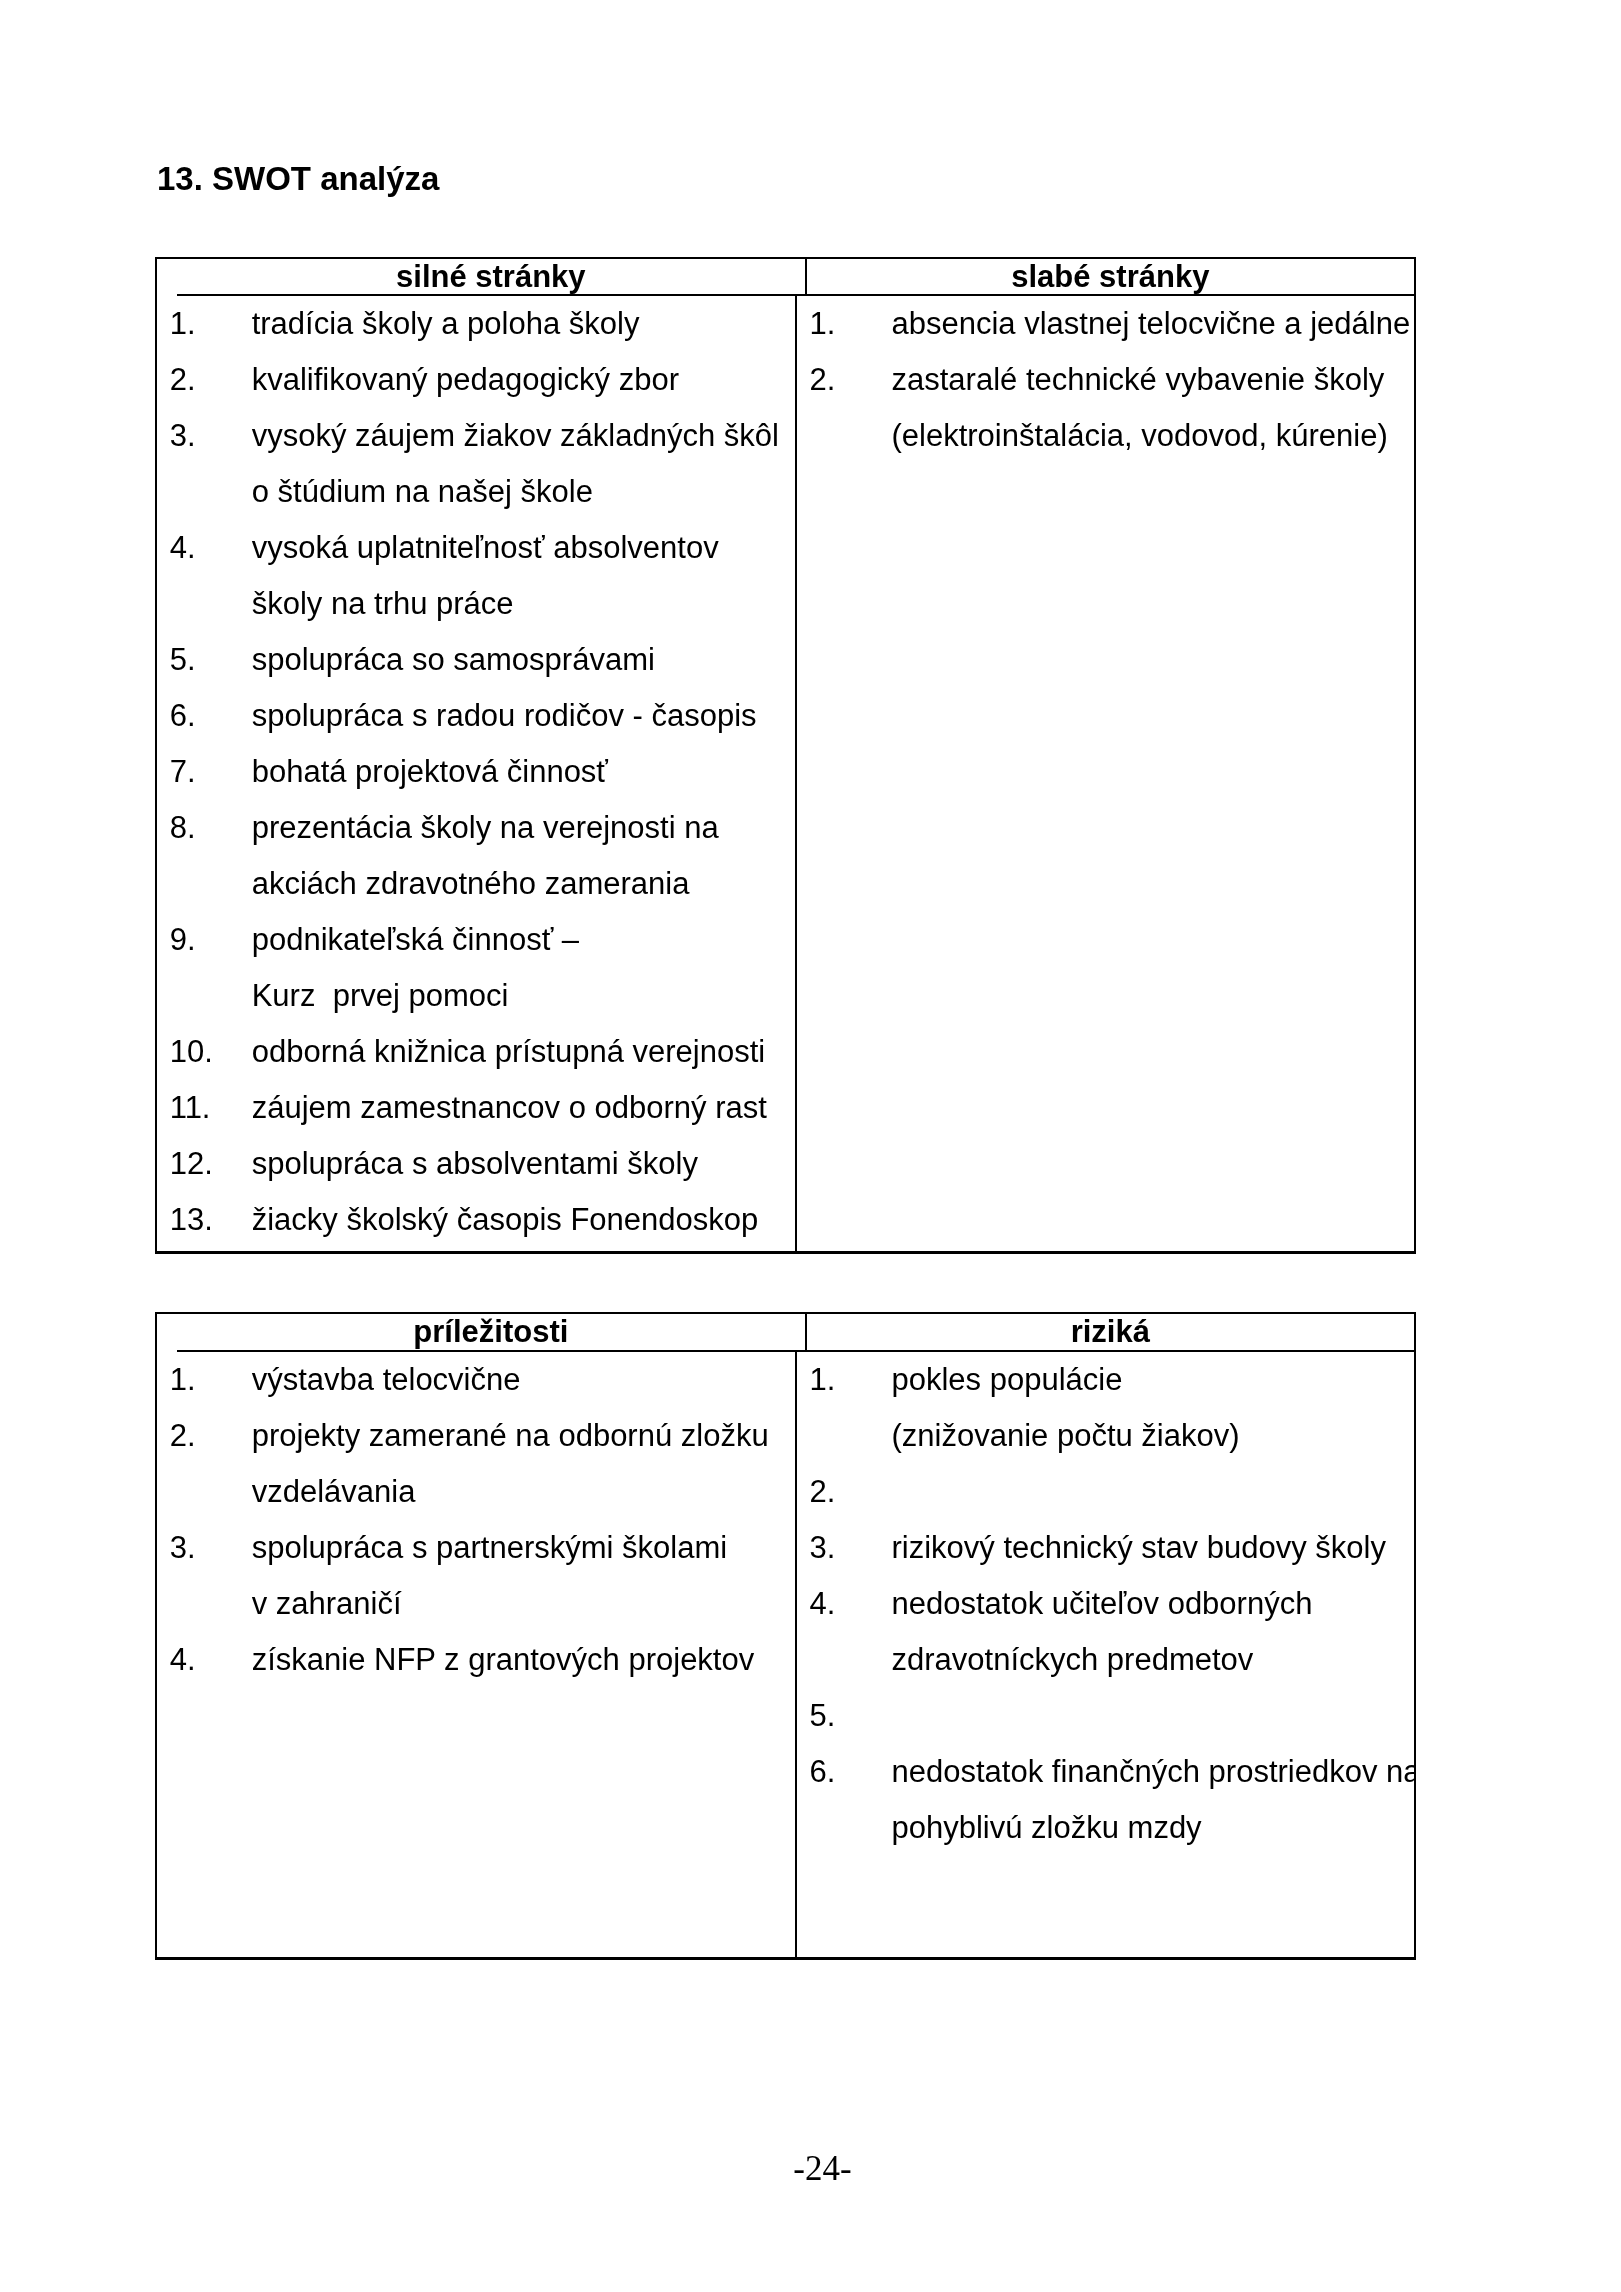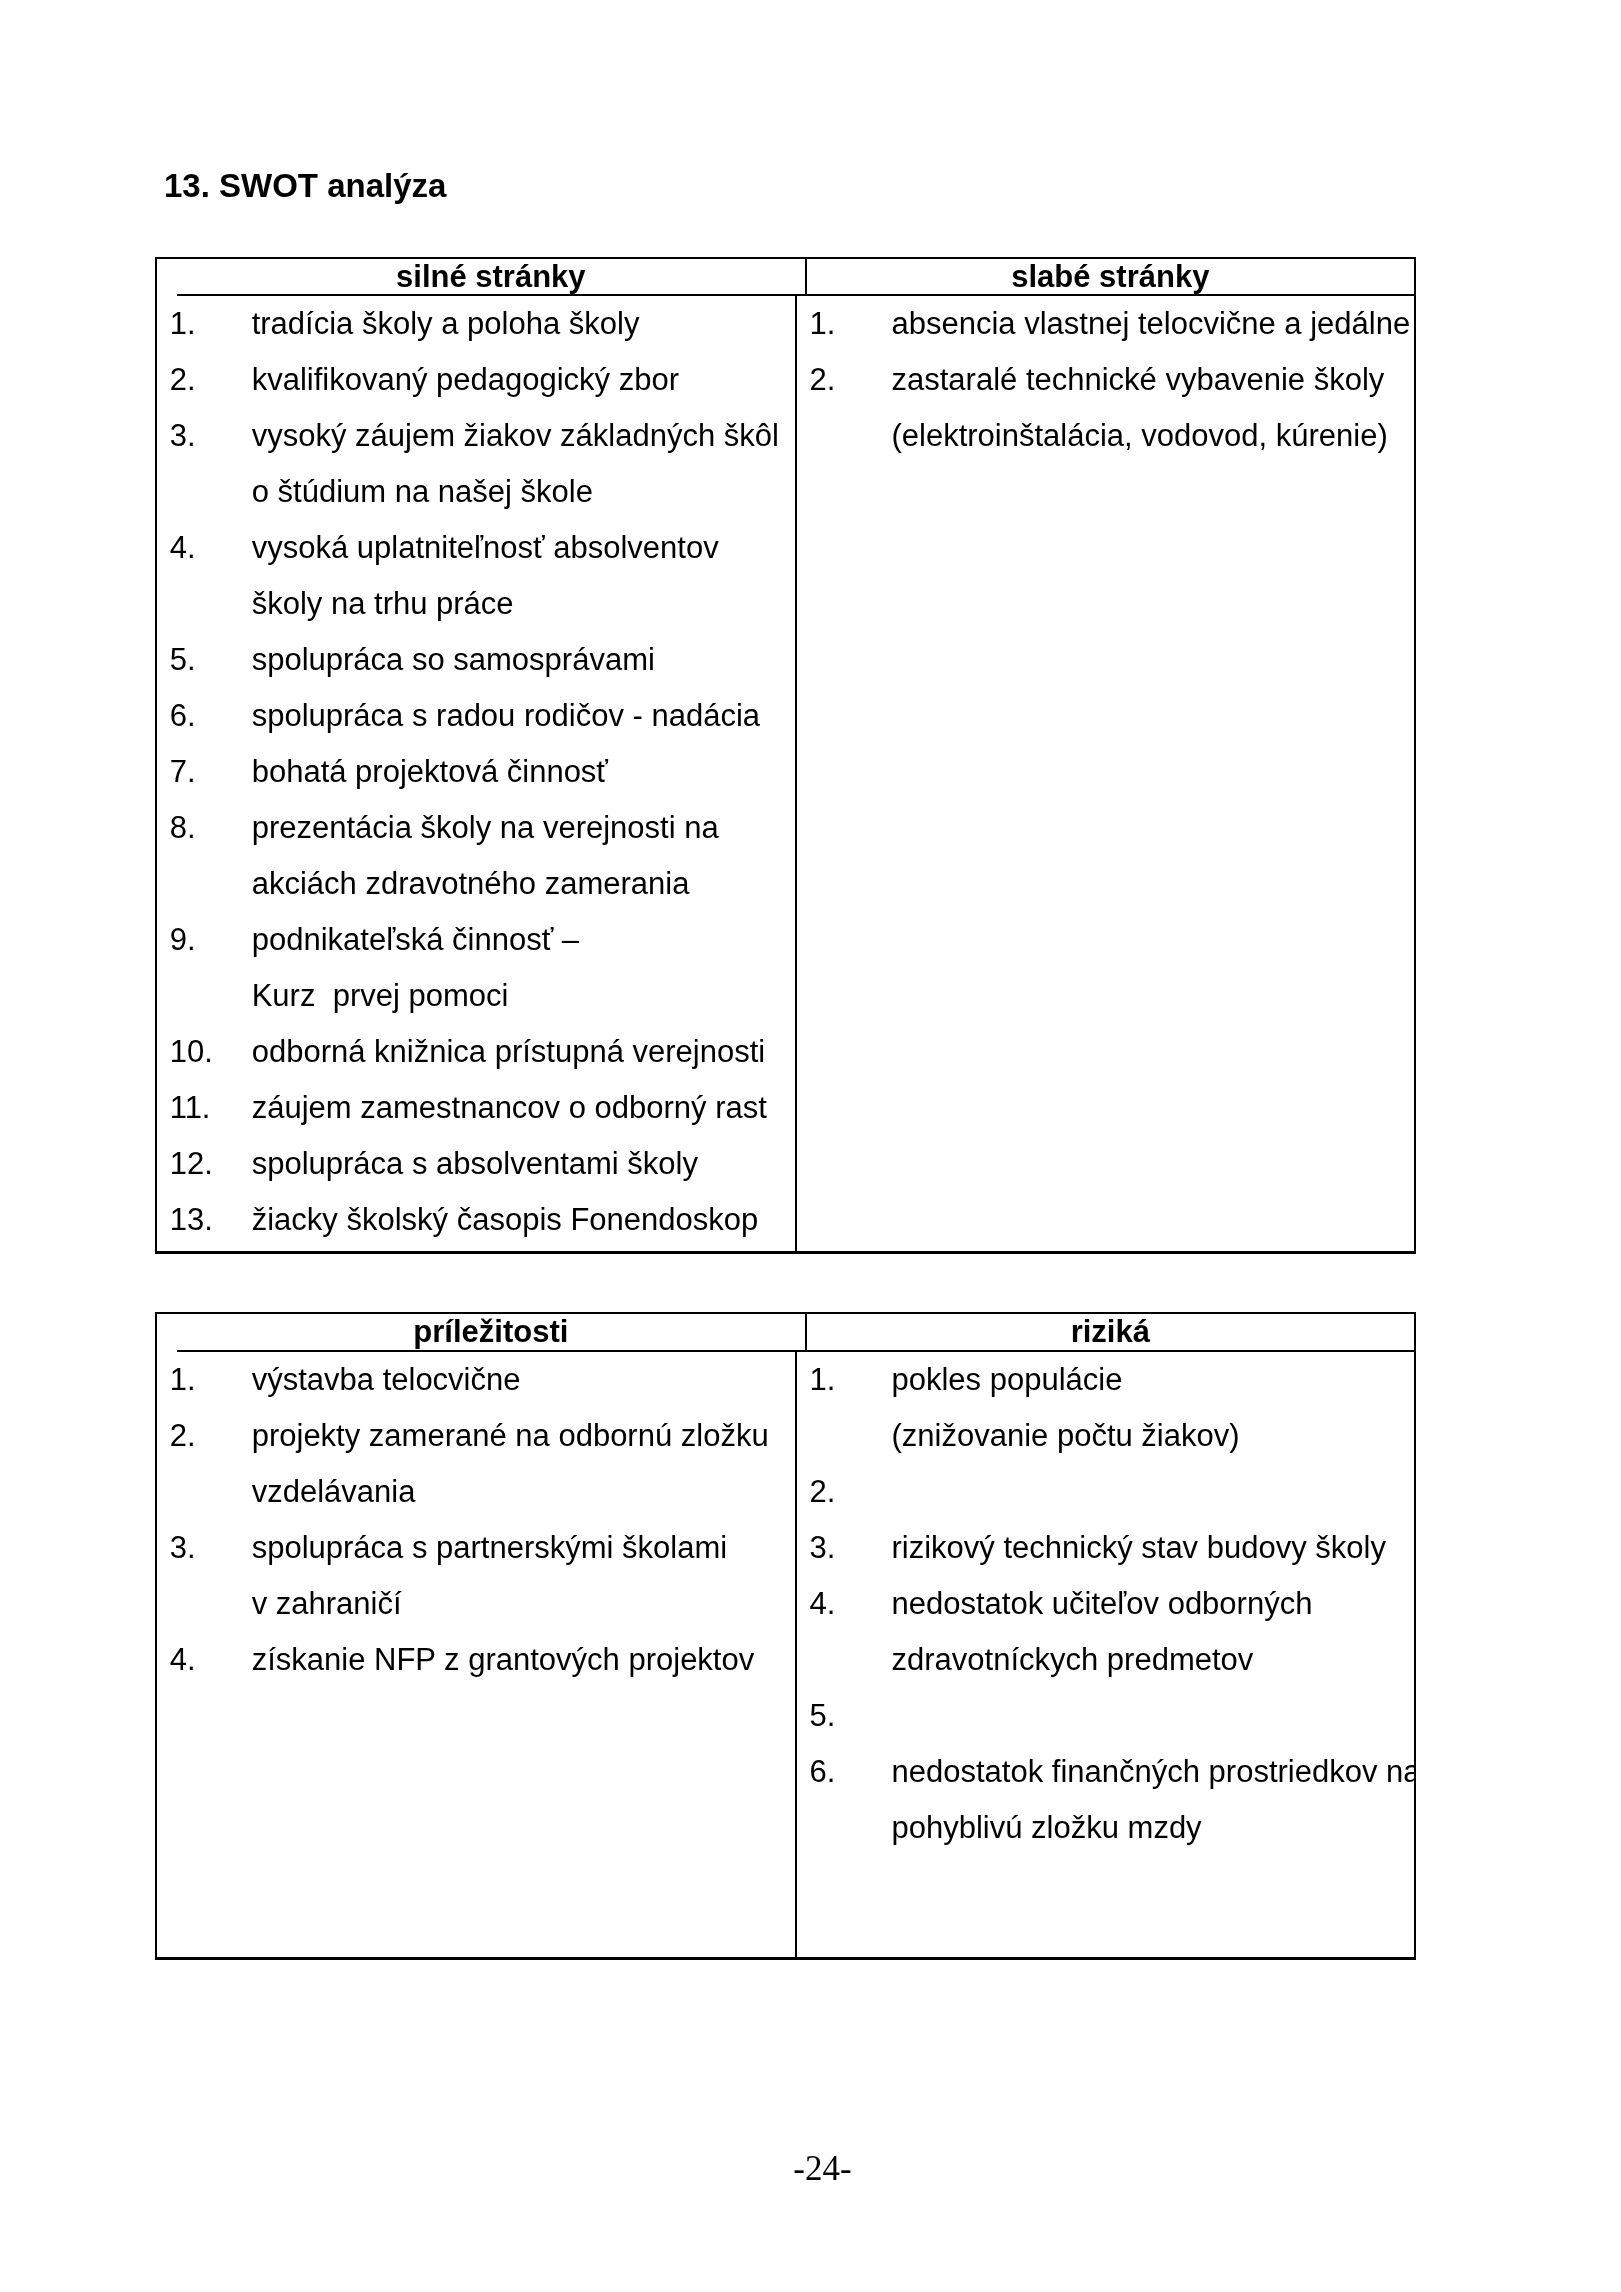--- a/index.html
+++ b/index.html
@@ -7,21 +7,21 @@
     width: 1621px; height: 2293px;
     background: #ffffff;
     position: relative;
     font-family: "Liberation Sans", sans-serif;
     color: #000;
   }
   .title {
     position: absolute;
     left: 157px; top: 160px;
     font-size: 33px; font-weight: bold;
-    margin: 7px;
+    margin: 0;
   }
   .tbl {
     position: absolute;
     left: 155px; width: 1261px;
     border: 2.9px solid #000;
     border-bottom-width: 3.9px;
     box-sizing: border-box;
     background: #fff;
   }
   .tbl1 { top: 257px; }
@@ -99,21 +99,21 @@
         <span class="num">4.</span>
         <span class="txt">vysoká uplatniteľnosť absolventov
 školy na trhu práce</span>
       </div>
       <div class="li">
         <span class="num">5.</span>
         <span class="txt">spolupráca so samosprávami</span>
       </div>
       <div class="li">
         <span class="num">6.</span>
-        <span class="txt">spolupráca s radou rodičov - nadácia</span>
+        <span class="txt">spolupráca s radou rodičov - časopis</span>
       </div>
       <div class="li">
         <span class="num">7.</span>
         <span class="txt">bohatá projektová činnosť</span>
       </div>
       <div class="li">
         <span class="num">8.</span>
         <span class="txt">prezentácia školy na verejnosti na
 akciách zdravotného zamerania</span>
       </div>

